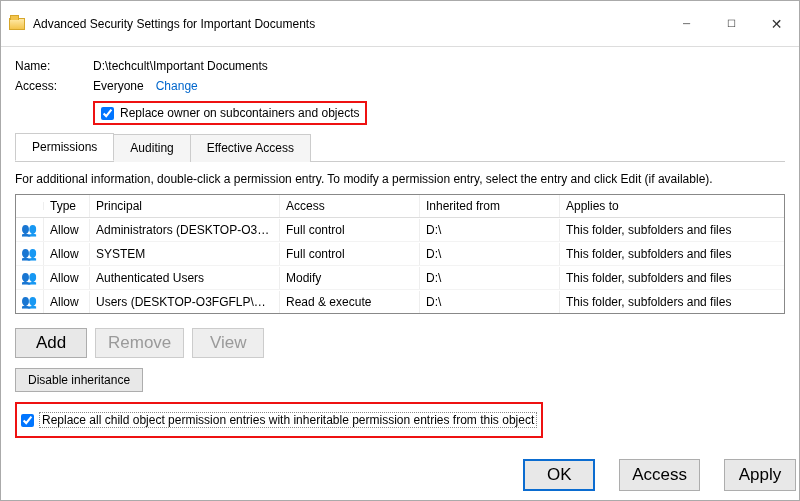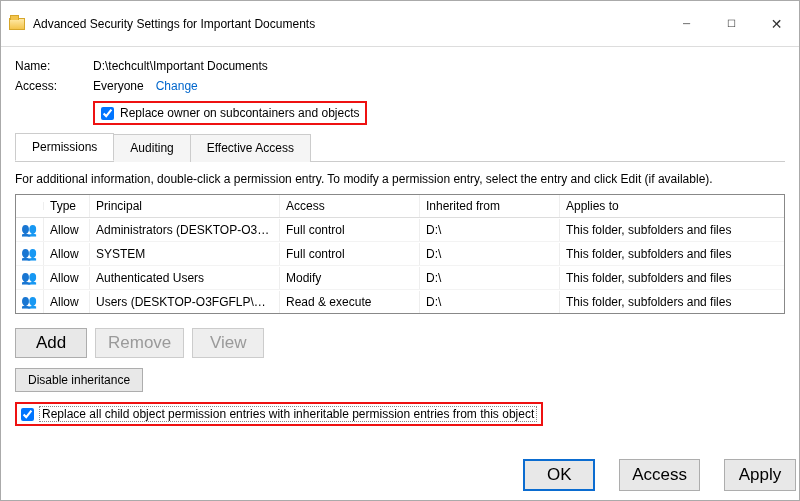--- a/index.html
+++ b/index.html
@@ -35,21 +35,21 @@
 .c-access { width:140px; flex:0 0 140px; }
 .c-inherited { width:140px; flex:0 0 140px; }
 .c-applies { flex:1; }
 .trow { border-bottom:1px solid #f3f3f3; }
 .trow:last-child { border-bottom:none; }
 .user-icon { font-size:13px; color:#4a7; }
 .btn-row { display:flex; gap:8px; margin:14px 0 10px 0; }
 .btn { min-width:72px; padding:4px 12px; background:#e8e8e8; border:1px solid #adadad; cursor:pointer; font-size:17px; font-family:inherit; text-align:center; }
 .btn:disabled { color:#9a9a9a; background:#eee; border-color:#ccc; cursor:default; }
 .di-btn { padding:4px 12px; background:#e8e8e8; border:1px solid #adadad; cursor:pointer; font-size:12px; font-family:inherit; display:inline-block; margin-bottom:10px; }
-.red-box2 { border:2px solid #e11; display:inline-flex; align-items:center; padding:2px 4px; margin-bottom:0; }
+.red-box2 { border:2px solid #e11; display:inline-flex; align-items:center; padding:8px 4px; margin-bottom:0; }
 .red-box2 input { margin-right:5px; }
 .red-box2 span { border:1px dotted #888; padding:0 2px; }
 .footer-btns { position:absolute; right:4px; bottom:10px; display:flex; gap:24px; }
 .footer-btns .btn.primary { border:2px solid #0b6cd0; background:#e8e8e8; }
 </style>
 </head>
 <body>
 
 <div class="titlebar">
   <div class="folder-icon"></div>

